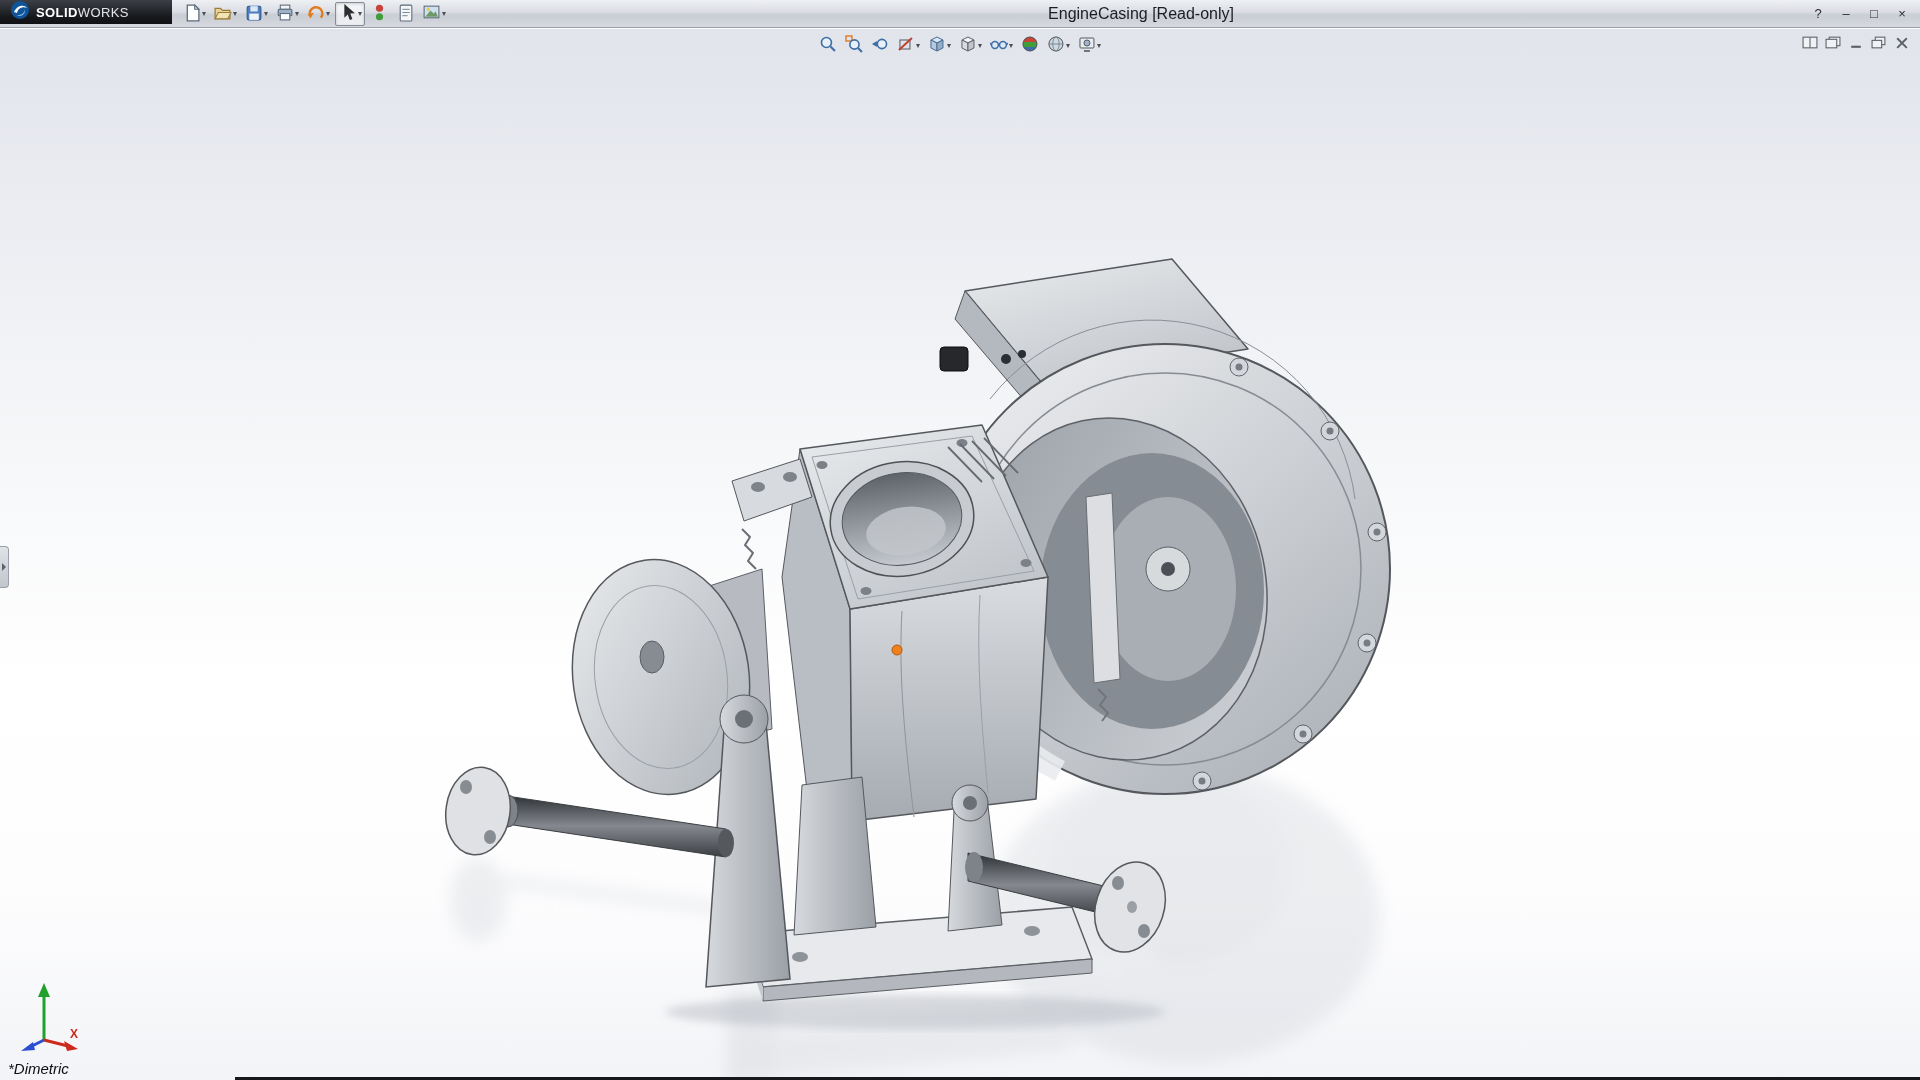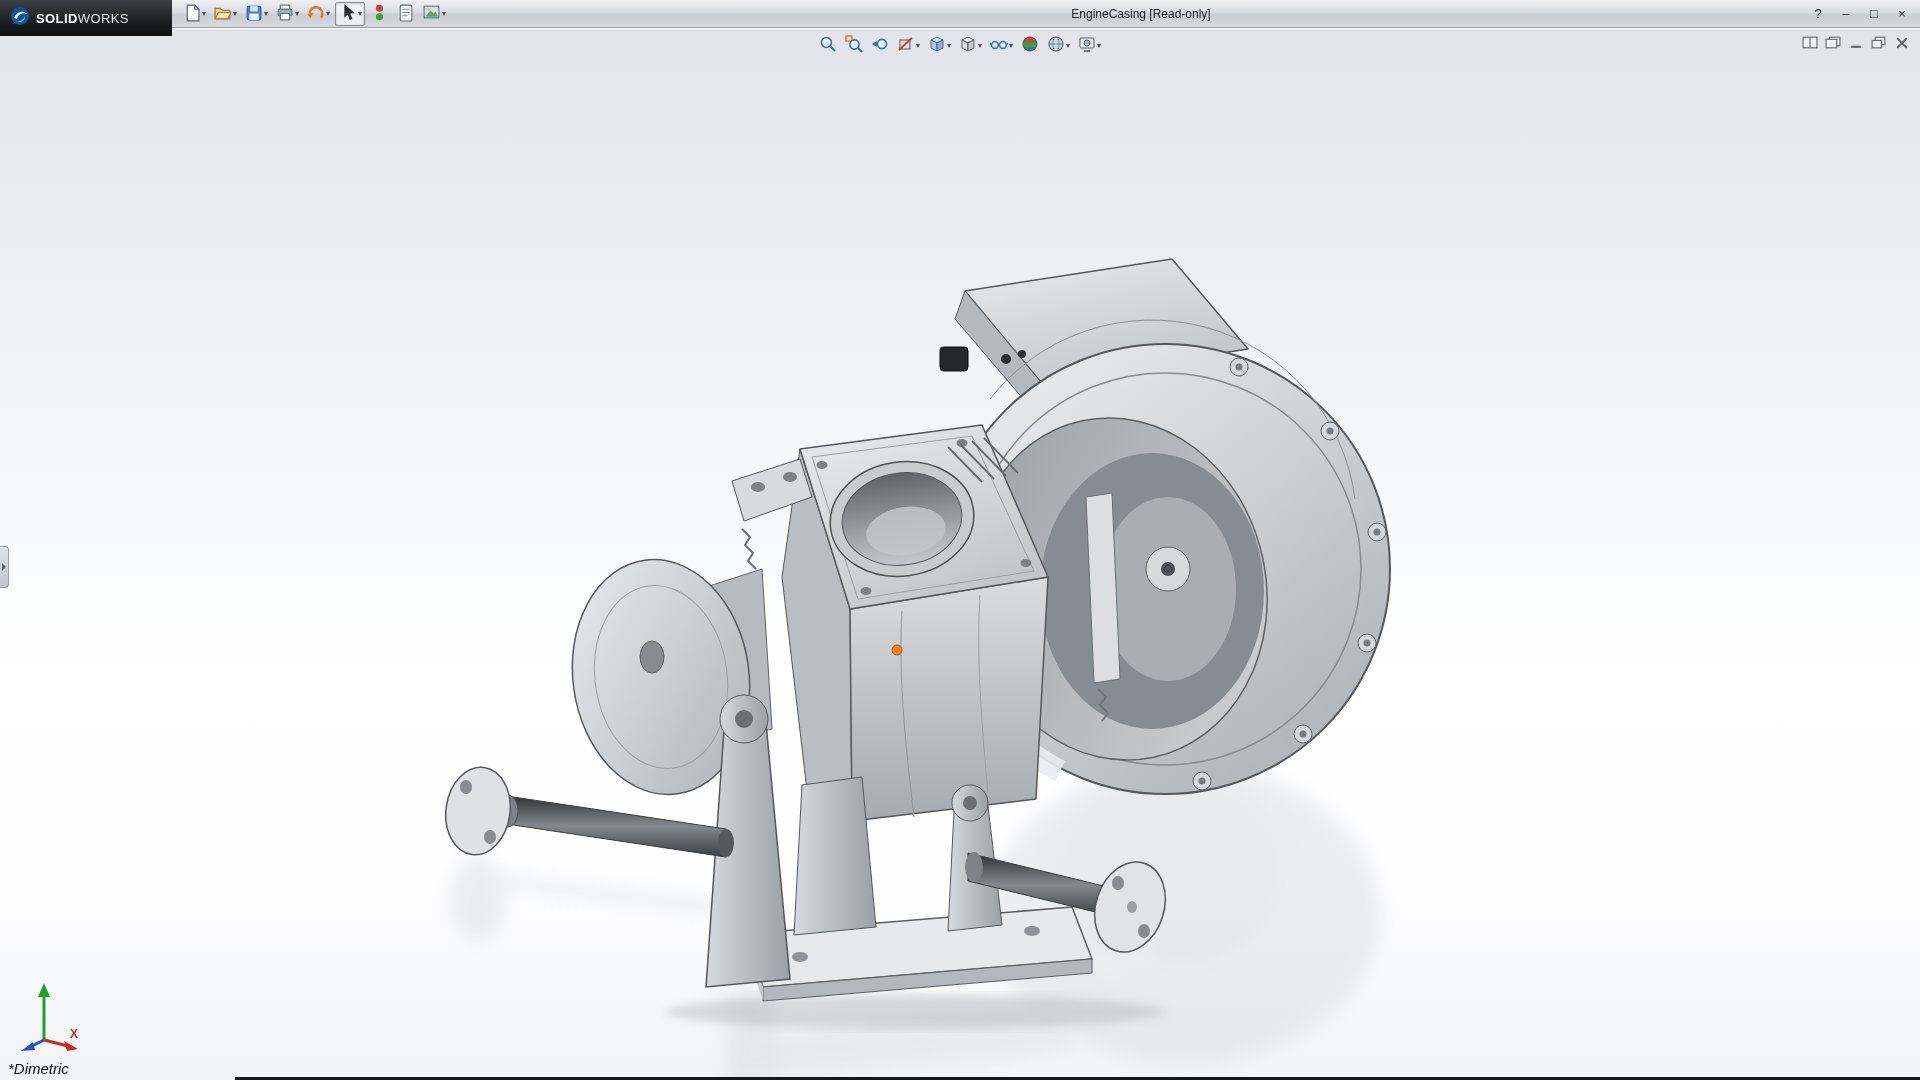--- a/index.html
+++ b/index.html
@@ -3,34 +3,34 @@
 <meta charset="utf-8">
 <style>
   * { margin:0; padding:0; box-sizing:border-box; }
   html,body { width:1920px; height:1080px; overflow:hidden;
     font-family:"Liberation Sans", sans-serif; background:#ffffff; }
 
   
   .titlebar { position:absolute; top:0; left:0; width:1920px; height:28px;
     background:linear-gradient(180deg,#eef0f4 0%,#dadde3 45%,#c9cdd4 55%,#d6d9df 100%);
     border-bottom:1px solid #989da6; z-index:10; }
-  .brand { position:absolute; left:0; top:0; height:36px; width:172px;
+  .brand { position:absolute; left:0; top:0; height:24px; width:172px;
     background:linear-gradient(180deg,#3c3f46 0%,#17191d 70%,#101114 100%);
     display:flex; align-items:center; gap:6px; padding:0 10px; }
   .brand-text { color:#ffffff; font-size:13px; letter-spacing:.4px; white-space:nowrap; }
   .brand-text .bold { font-weight:bold; }
   .brand-text .light { font-weight:normal; color:#e3e5e8; }
   .tb-tools { position:absolute; left:180px; top:2px; height:24px;
     display:flex; align-items:center; gap:3px; }
   .tool-btn { display:flex; align-items:center; height:24px; padding:1px 2px; border-radius:2px; }
   .tool-btn.pressed { border:1px solid #868c96; background:rgba(255,255,255,.6);
     box-shadow:inset 0 1px 3px rgba(0,0,0,.18); }
   .caret { font-size:8px; color:#4a4e55; margin-left:1px; line-height:1; }
   .doc-title { position:absolute; left:1141px; transform:translateX(-50%); top:0;
-    height:36px; line-height:28px; font-size:12px; color:#1b1d21; white-space:nowrap; }
+    height:36px; line-height:28px; font-size:16px; color:#1b1d21; white-space:nowrap; }
   .win-controls { position:absolute; right:8px; top:0; height:28px;
     display:flex; align-items:center; gap:8px; font-size:13px; color:#2a2d33; }
   .win-btn { min-width:20px; text-align:center; line-height:28px; }
 
   
   .viewport { position:absolute; top:29px; left:0; width:1920px; height:1051px;
     background:linear-gradient(180deg,#e1e4eb 0%,#eaecf1 16%,#f6f7f9 40%,#ffffff 62%,#fdfdfe 82%,#f3f4f7 100%);
     overflow:hidden; }
   .headsup { position:absolute; top:5px; left:50%; transform:translateX(-50%);
     display:flex; align-items:center; gap:4px; z-index:5; }

